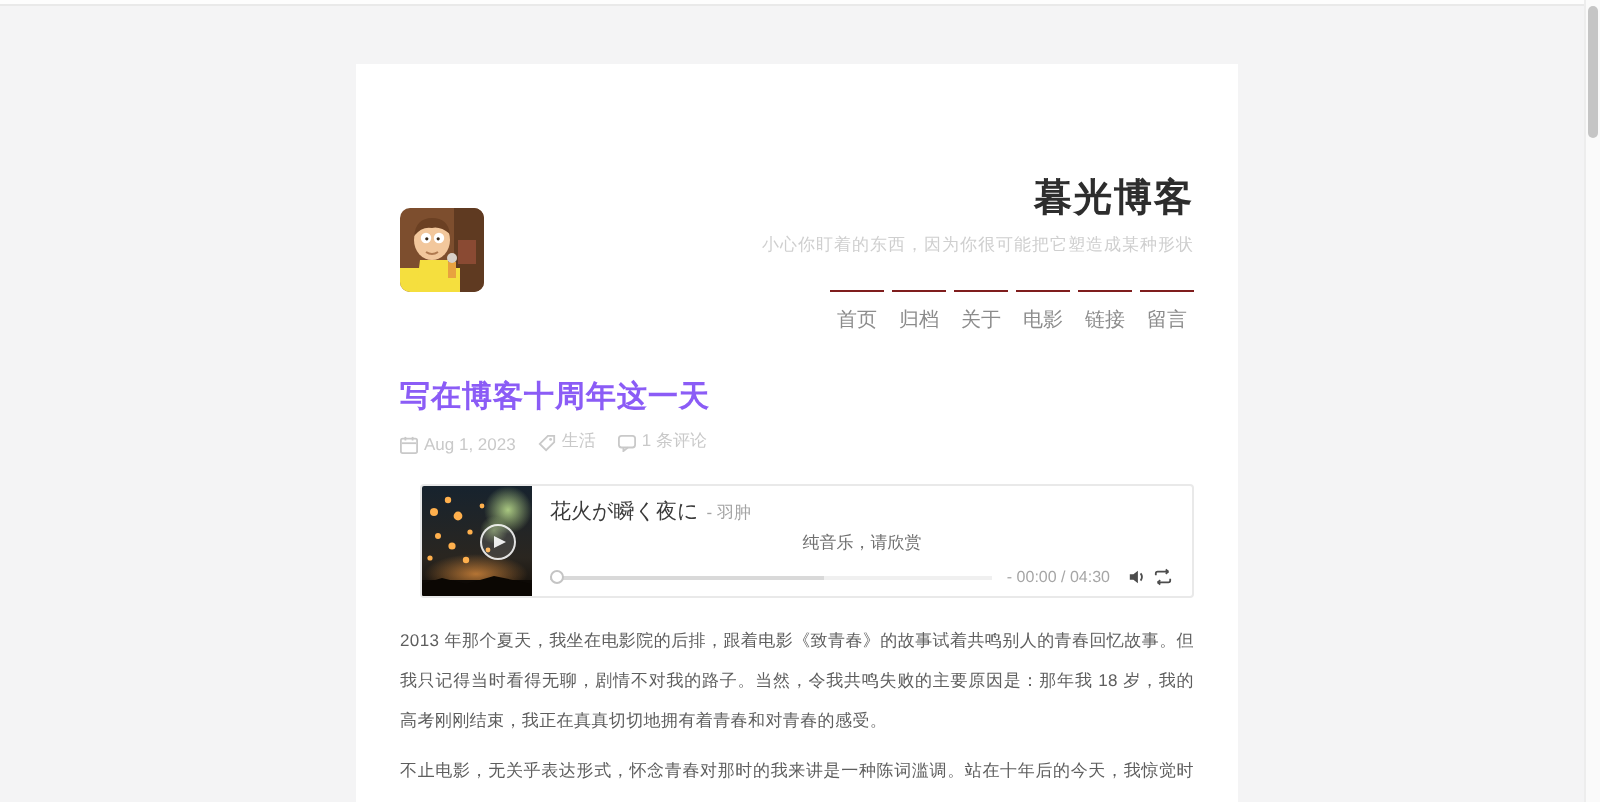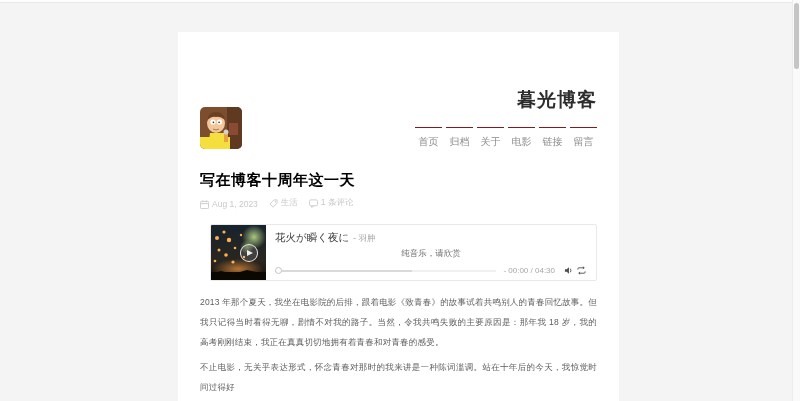--- a/index.html
+++ b/index.html
@@ -14,32 +14,32 @@
     background:#fdfdfd; border-bottom:1px solid #e9e9e9; }
   .scroll-track { position:absolute; top:0; right:0; width:8px; height:401px;
     background:#fafafa; border-left:1px solid #ededed; }
   .scroll-thumb { position:absolute; top:3px; right:1px; width:5px; height:66px;
     background:#c5c5c5; border-radius:3px; }
 
   .card { position:absolute; left:178px; top:32px; width:441px; height:380px;
     background:#ffffff; padding:50px 22px 0 22px; }
 
   
-  .site-header { display:flex; align-items:flex-end;gap:48px; }
+  .site-header { display:flex; align-items:center;gap:48px; }
   .avatar { width:42px; height:42px; border-radius:5px; overflow:hidden; flex:0 0 auto; }
   .avatar svg { display:block; }
   .head-right { flex:1; display:flex; flex-direction:column; align-items:flex-end; }
   .site-title { font-size:19px; font-weight:bold; color:#2d2d2d; letter-spacing:1px; line-height:22px; margin-top:7px; cursor:pointer; }
   .site-subtitle { font-size:8.5px; color:#cfcfcf; margin-top:6px; letter-spacing:.5px; }
   .site-nav { list-style:none; display:flex; margin-top:16px; }
   .nav-item { width:27px; margin-left:4px; border-top:1px solid #7f1d1d;
     padding-top:7px; text-align:center; font-size:10px; color:#8c8c8c; cursor:pointer; }
 
   
-  .article-title { font-size:15px; font-weight:bold; color:#000000; margin-top:22px; letter-spacing:.5px; cursor:pointer; }
+  .article-title { font-size:15px; font-weight:bold; color:#8b5cf6; margin-top:22px; letter-spacing:.5px; cursor:pointer; }
   .meta-row { display:flex; align-items:flex-end; margin-top:7px; font-size:8.5px; color:#c9c9c9; }
   .meta-item { display:inline-flex; align-items:center; margin-right:11px; }
   .meta-item svg { margin-right:3px; display:block; }
 
   
   .player { margin-top:15px; height:57px; border:1px solid #e9e9e9; border-radius:2px;
     display:flex; overflow:hidden; background:#fff;margin-left:10px; }
   .player-art { position:relative; width:55px; height:55px; flex:0 0 auto; cursor:pointer; }
   .player-art svg { display:block; }
   .play-overlay { position:absolute; left:29px; top:19px; width:18px; height:18px;
@@ -87,20 +87,21 @@
         <circle cx="19.5" cy="15" r="2.6" fill="#fff"></circle>
         <circle cx="13.4" cy="15.4" r="0.8" fill="#3a2a1a"></circle>
         <circle cx="19.1" cy="15.4" r="0.8" fill="#3a2a1a"></circle>
         <path d="M13 22 Q16 24 19 22" stroke="#b07a50" stroke-width="1" fill="none"></path>
         <rect x="24" y="27" width="4" height="8" fill="#e8a23f"></rect>
         <circle cx="26" cy="25" r="2.5" fill="#d8d0c8"></circle>
       </svg>
     </div>
     <div class="head-right">
       <h1 class="site-title">暮光博客</h1>
+      <p class="site-subtitle">小心你盯着的东西，因为你很可能把它塑造成某种形状</p>
       <ul class="site-nav">
           <li class="nav-item">首页</li>
           <li class="nav-item">归档</li>
           <li class="nav-item">关于</li>
           <li class="nav-item">电影</li>
           <li class="nav-item">链接</li>
           <li class="nav-item">留言</li>
         </ul>
     </div>
   </header>

